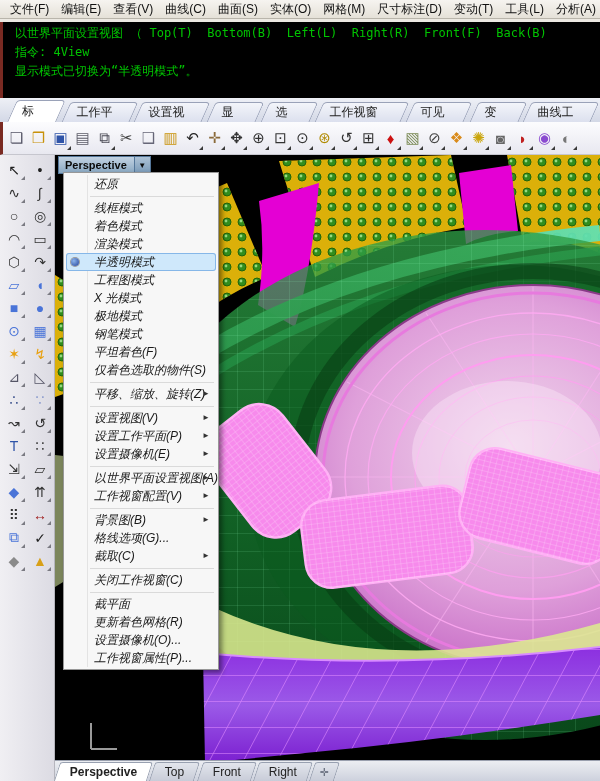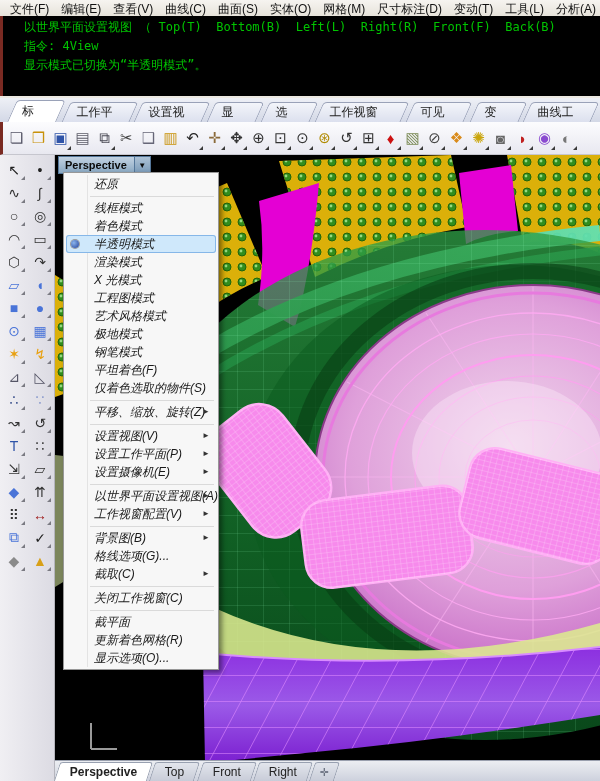--- a/index.html
+++ b/index.html
@@ -4,22 +4,22 @@
 <style>
   html,body{margin:0;padding:0;background:#555;}
   .app{position:relative;width:600px;height:781px;overflow:hidden;background:#ece9e2;
        font-family:"Liberation Sans","DejaVu Sans",sans-serif;-webkit-font-smoothing:antialiased;}
   
   .menubar{position:absolute;top:0;left:0;right:0;height:18px;display:flex;align-items:center;
            padding-left:4px;background:linear-gradient(#f6f4f0,#e5e1d8);border-bottom:1px solid #b9b5ab;
            font-size:12px;color:#111;overflow:hidden;white-space:nowrap;}
   .mi{padding:0 6px;cursor:default;}
   
-  .command{position:absolute;top:16px;left:0;right:0;height:80px;background:#000;box-sizing:border-box;
-           border-left:3px solid #7a2a22;padding:2px 0 0 21px;
+  .command{position:absolute;top:22px;left:0;right:0;height:80px;background:#000;box-sizing:border-box;
+           border-left:3px solid #7a2a22;padding:2px 0 0 12px;
            font-family:"DejaVu Sans Mono","Liberation Mono",monospace;font-size:12px;}
   .cline{height:19px;line-height:19px;white-space:pre;overflow:hidden;color:var(--cmd-green,#00c400);}
   .prompt-line{font-weight:bold;color:var(--prompt-green,#00e400);}
   
   .tabstrip{position:absolute;top:98px;left:0;right:0;height:24px;display:flex;align-items:flex-end;
             padding-left:12px;background:linear-gradient(#eef0f6,#d3d8e6);overflow:hidden;}
   .ttab{height:19px;line-height:19px;padding:0 14px;margin-right:5px;background:linear-gradient(#f3f5fa,#dce0ee);
         border:1px solid #9aa2b8;border-bottom:none;border-radius:4px 4px 0 0;transform:skewX(-24deg);
         font-size:12px;color:#222;cursor:default;}
   .ttab>span{display:block;transform:skewX(24deg);}
@@ -448,47 +448,42 @@
       <div class="mitem">
         
         <span class="lbl">线框模式</span>
         
       </div>
       <div class="mitem">
         
         <span class="lbl">着色模式</span>
         
       </div>
+      <div class="mitem">
+        
+        <span class="lbl">渲染模式</span>
+        
+      </div>
       <div class="mitem selected">
         <span class="radio"></span>
         <span class="lbl">半透明模式</span>
         
       </div>
       <div class="mitem">
         
-        <span class="lbl">渲染模式</span>
+        <span class="lbl">工程图模式</span>
         
       </div>
       <div class="mitem">
         
         <span class="lbl">X 光模式</span>
         
       </div>
       <div class="mitem">
         
-        <span class="lbl">工程图模式</span>
-        
-      </div>
-      <div class="mitem">
-        
-        <span class="lbl">艺术风格模式</span>
-        
-      </div>
-      <div class="mitem">
-        
         <span class="lbl">极地模式</span>
         
       </div>
       <div class="mitem">
         
         <span class="lbl">钢笔模式</span>
         
       </div>
       <div class="mitem">
         
@@ -555,21 +550,26 @@
         <span class="lbl">截平面</span>
         
       </div>
       <div class="mitem">
         
         <span class="lbl">更新着色网格(R)</span>
         
       </div>
       <div class="mitem">
         
-        <span class="lbl">显示选项(O)...</span>
+        <span class="lbl">设置摄像机(O)...</span>
+        
+      </div>
+      <div class="mitem">
+        
+        <span class="lbl">工作视窗属性(P)...</span>
         
       </div>
   </div>
 
   <div class="vtabs">
     <div class="vtab active">
         <span>Perspective</span>
       </div>
       <div class="vtab">
         <span>Top</span>

